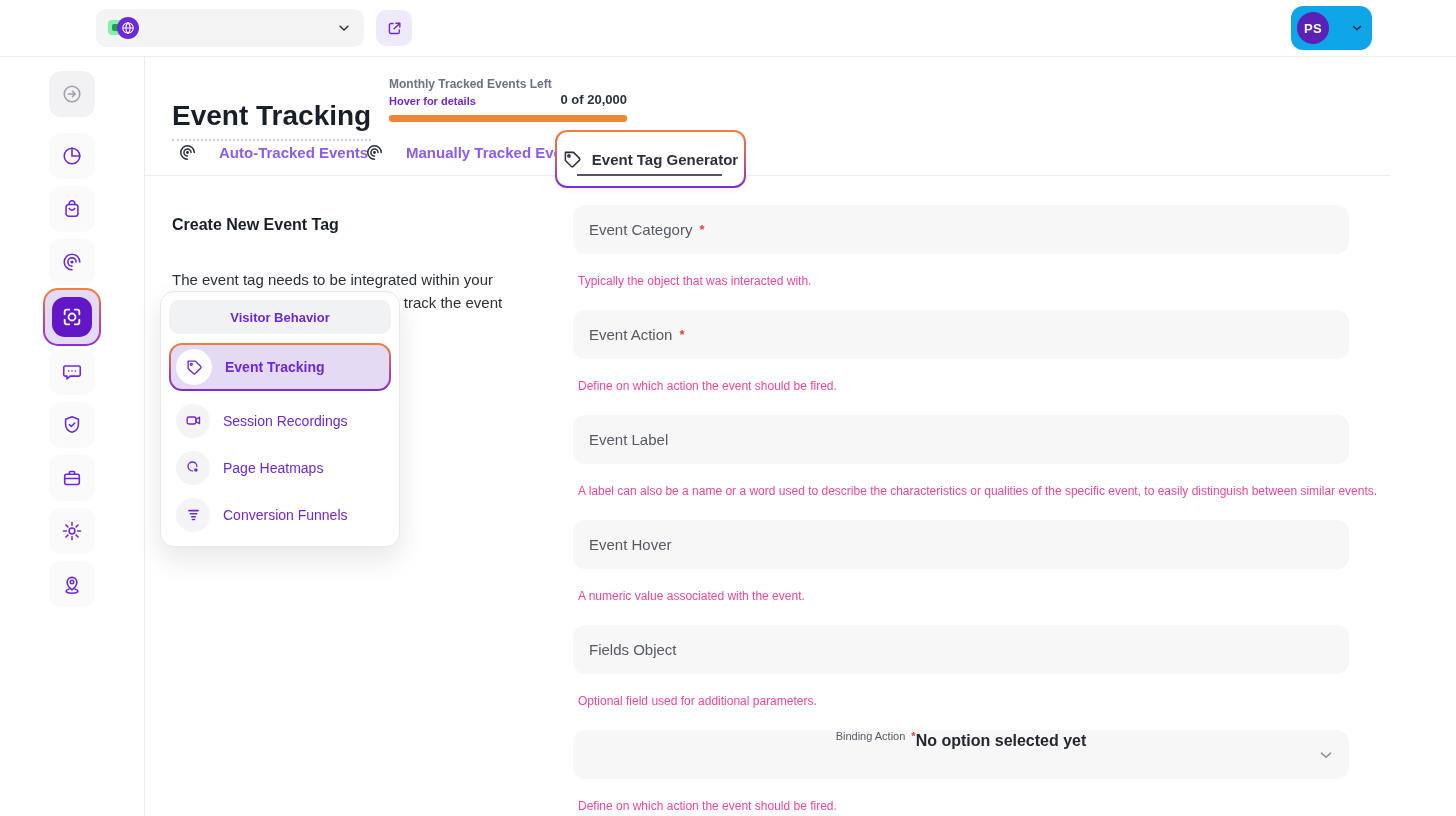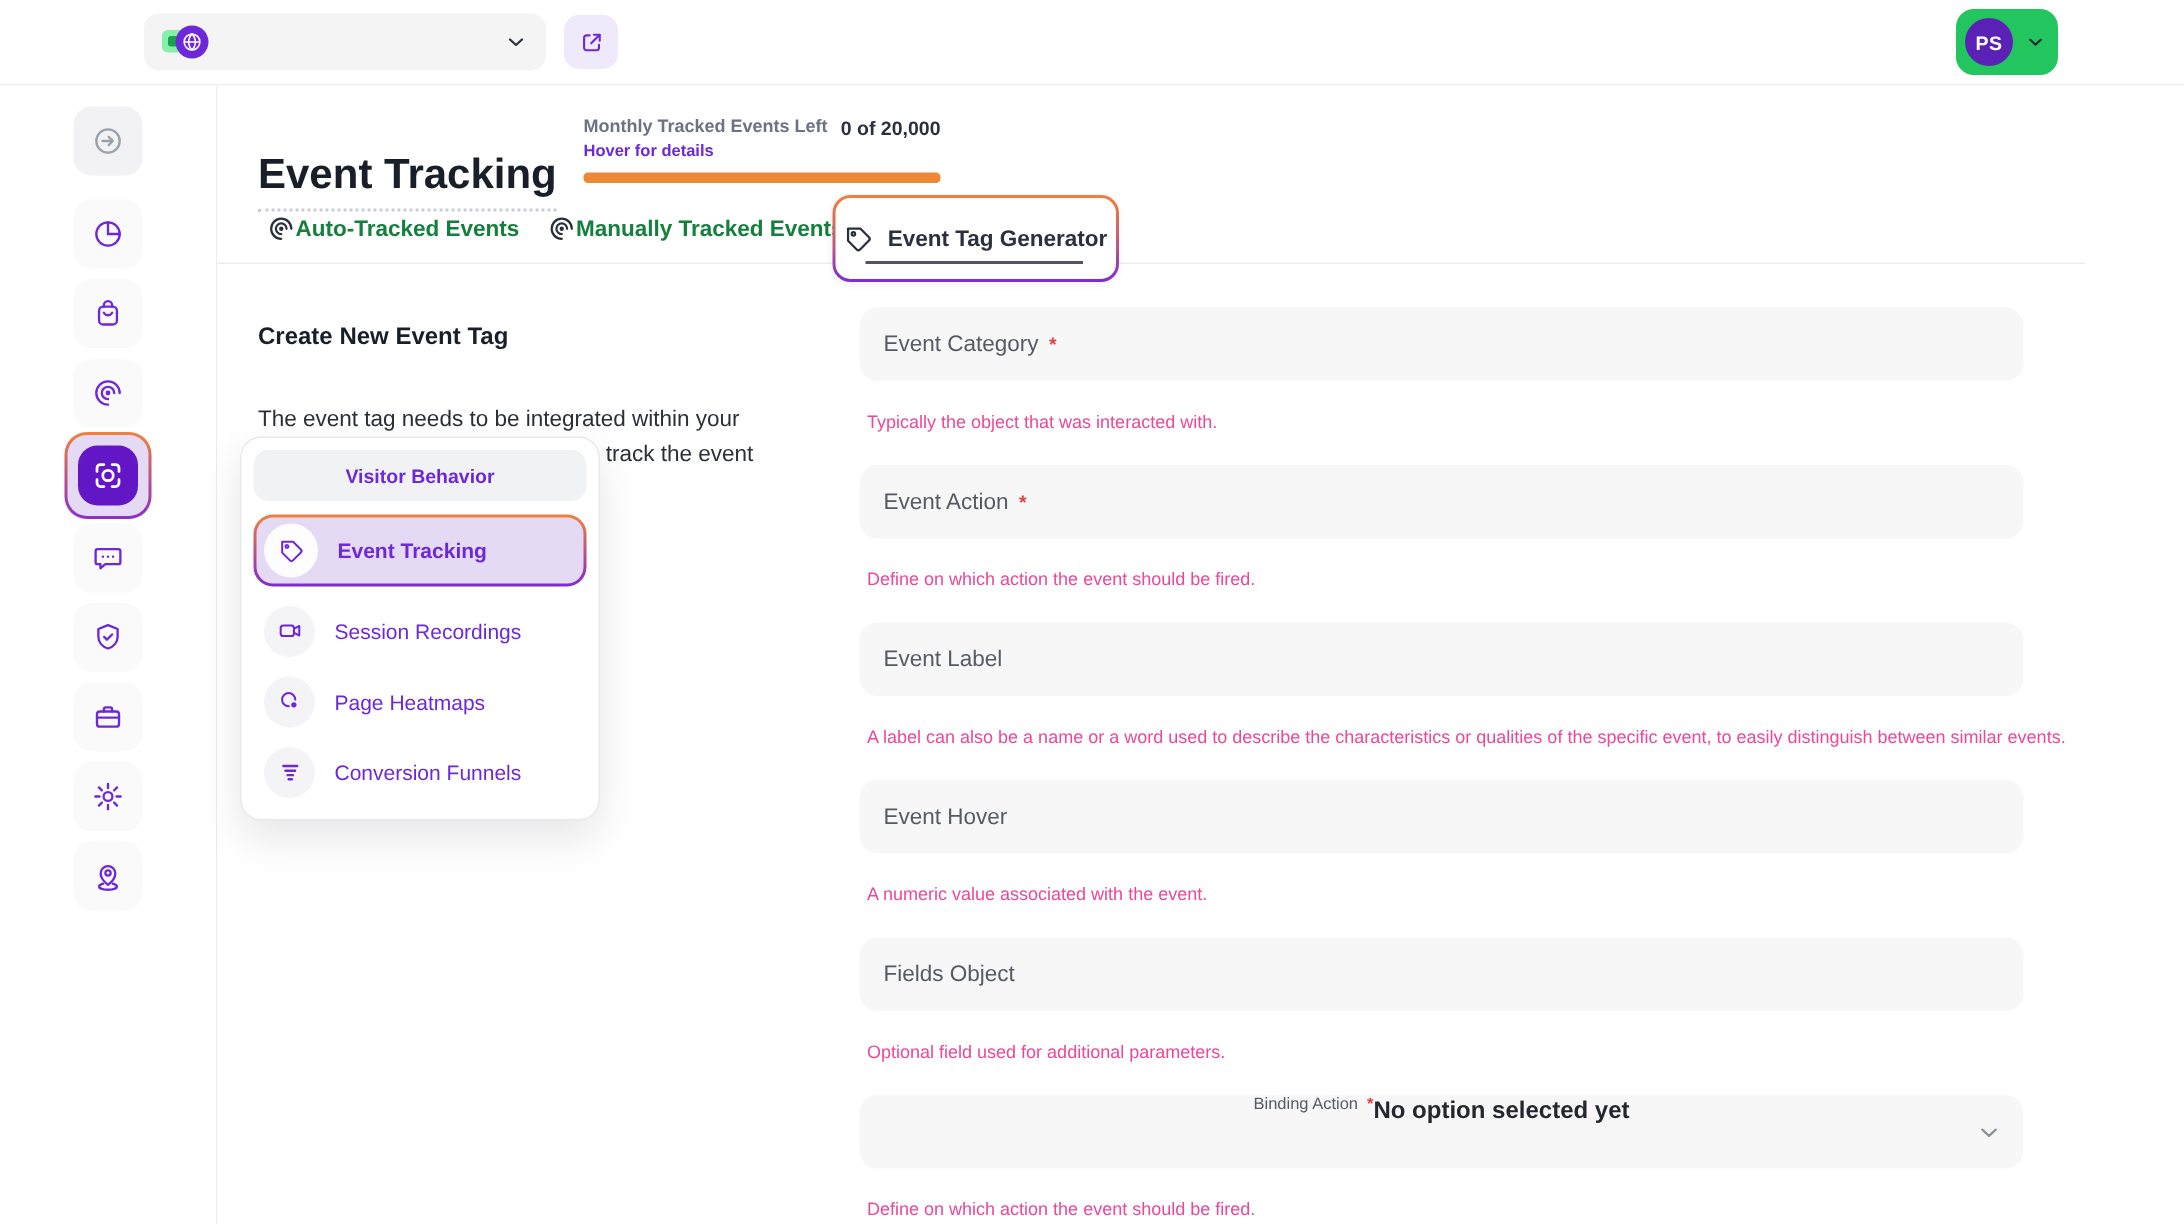--- a/index.html
+++ b/index.html
@@ -14,22 +14,22 @@
     align-items:center;justify-content:space-between;padding:0 12px;cursor:pointer;}
   .logo-wrap{position:relative;width:30px;height:24px;}
   .logo-green{position:absolute;left:0;top:4px;width:15px;height:15px;border-radius:4px;
     background:#86efac;display:grid;place-items:center;}
   .logo-green i{width:7px;height:7px;border-radius:2px;background:#16a34a;display:block;}
   .logo-purple{position:absolute;left:9px;top:1px;width:22px;height:22px;border-radius:50%;
     background:#6d28d9;display:grid;place-items:center;}
   .ext-btn{width:36px;height:36px;margin-left:12px;border:none;background:#efeafb;border-radius:10px;
     display:grid;place-items:center;color:#6d28d9;cursor:pointer;}
   .tb-spacer{flex:1;}
-  .account{height:44px;background:#22c55e;border-radius:12px;display:flex;align-items:center;
-    gap:8px;padding:0 8px 0 6px;cursor:pointer;}
+  .account{height:44px;background:#0ea5e9;border-radius:12px;display:flex;align-items:center;
+    gap:21px;padding:0 8px 0 6px;cursor:pointer;}
   .avatar{width:32px;height:32px;border-radius:50%;background:#5b21b6;color:#fff;font-size:13px;
     font-weight:bold;display:grid;place-items:center;letter-spacing:.3px;}
 
   
   .shell{display:flex;height:759px;}
   .sidebar{width:145px;border-right:1px solid #ebedef;display:flex;flex-direction:column;
     align-items:center;padding-top:14px;gap:7px;background:#fff;}
   .side-item{width:46px;height:46px;border-radius:12px;background:#fafafb;display:grid;
     place-items:center;color:#6d28d9;cursor:pointer;}
   .side-item.first{background:#f2f2f4;color:#9aa1aa;margin-bottom:9px;}
@@ -41,26 +41,26 @@
 
   .main{position:relative;flex:1;background:#fff;}
 
   
   .page-title{position:absolute;left:27px;top:24px;font-size:28px;font-weight:bold;color:#191f28;
     border-bottom:2px dotted #c9ced6;padding-bottom:7px;}
   .quota{position:absolute;left:244px;top:20px;width:238px;}
   .quota-row{display:flex;justify-content:space-between;align-items:flex-start;}
   .quota-label{font-size:12px;font-weight:bold;color:#6b7280;line-height:15px;}
   .quota-hover{font-size:11px;font-weight:bold;color:#6d28d9;line-height:13px;margin-top:3px;cursor:pointer;}
-  .quota-count{font-size:13px;font-weight:bold;color:#2b313c;margin-top:1px;white-space:nowrap;}
+  .quota-count{font-size:13px;font-weight:bold;color:#2b313c;margin-top:15px;white-space:nowrap;}
   .quota-bar{margin-top:7px;height:7px;border-radius:3px;background:#ed8936;width:100%;}
 
   
-  .tab{position:absolute;top:73px;height:45px;display:flex;align-items:center;gap:0;
-    font-size:15px;font-weight:600;color:#15803d;cursor:pointer;}
+  .tab{position:absolute;top:73px;height:45px;display:flex;align-items:center;gap:22px;
+    font-size:15px;font-weight:600;color:#8b5cf6;cursor:pointer;}
   .tab .ticon{color:#2b313c;}
   .tab1{left:33px;} .tab2{left:220px;}
   .tabs-divider{position:absolute;left:0;top:118px;width:calc(100% - 66px);height:1px;background:#ecedef;}
   .tab3-wrap{position:absolute;left:410px;top:73px;width:191px;height:58px;border-radius:12px;
     padding:2px;background:linear-gradient(180deg,#f0823c 0%,#c25a7a 55%,#7b2bd6 100%);
     box-shadow:0 2px 6px rgba(0,0,0,.06);cursor:pointer;z-index:3;}
   .tab3{width:100%;height:100%;border-radius:10px;background:#fff;position:relative;display:flex;
     align-items:center;justify-content:center;gap:10px;font-size:15px;font-weight:600;color:#2b313c;}
   .tab3 .underline{position:absolute;left:20px;right:22px;bottom:10px;height:2px;background:#565264;}
 

